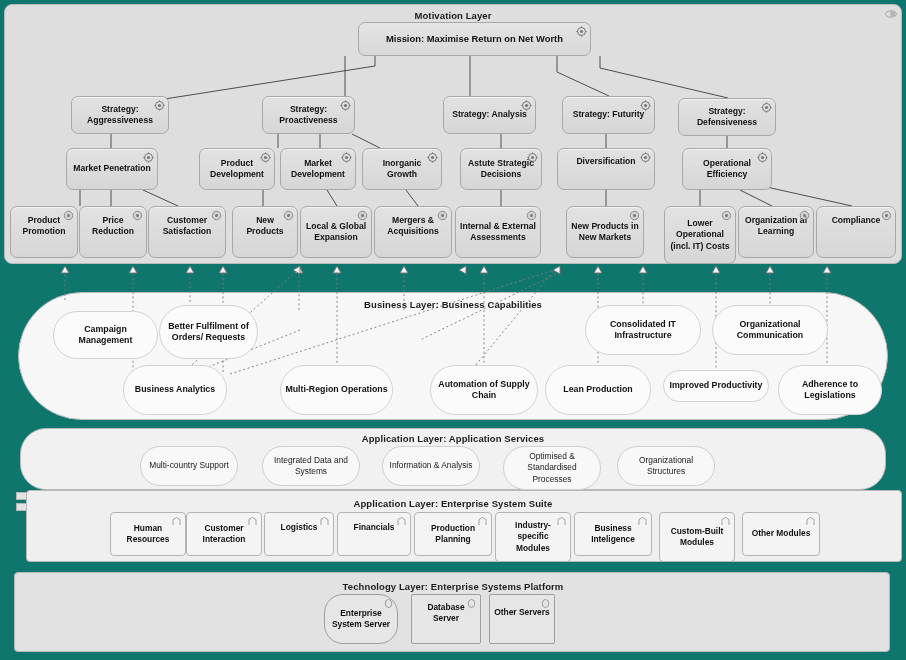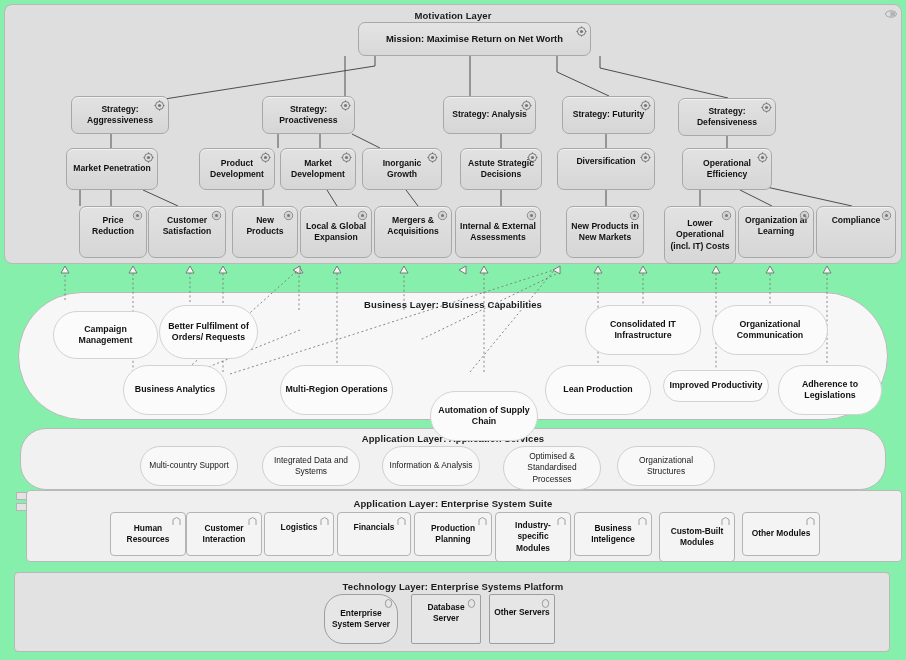--- a/index.html
+++ b/index.html
@@ -7,21 +7,21 @@
   html, body {
     margin: 0; padding: 0;
     background: #ffffff;
     font-family: "Liberation Sans", "DejaVu Sans", sans-serif;
   }
   #canvas {
     position: relative;
     width: 906px;
     height: 660px;
     overflow: hidden;
-    background: #86efac;
+    background: #0f766e;
   }
   svg.wires {
     position: absolute;
     left: 0; top: 0;
     width: 906px; height: 660px;
     pointer-events: none;
     z-index: 5;
   }
   
   .layer {
@@ -371,20 +371,29 @@
     <span class="lbl">Operational Efficiency</span>
     <span class="icon">
         <svg viewBox="0 0 11 11">
           <circle cx="5.5" cy="5.5" r="4" fill="none" stroke="#555" stroke-width="1"></circle>
           <circle cx="5.5" cy="5.5" r="1.6" fill="#555"></circle>
           <path d="M5.5 0.4V2 M5.5 9V10.6 M0.4 5.5H2 M9 5.5H10.6" stroke="#555" stroke-width="1"></path>
         </svg>
       </span>
   </div>
 
+  <div class="node mot-box" style="left:10px; top:206px; width:68px; height:52px;">
+    <span class="lbl" style="margin-bottom:12px;">Product Promotion</span>
+    <span class="icon">
+        <svg viewBox="0 0 11 11">
+          <circle cx="5.5" cy="5.5" r="4.2" fill="#cfcfcf" stroke="#666" stroke-width="0.9"></circle>
+          <circle cx="5.5" cy="5.5" r="1.5" fill="#555"></circle>
+        </svg>
+      </span>
+  </div>
   <div class="node mot-box" style="left:79px; top:206px; width:68px; height:52px;">
     <span class="lbl" style="margin-bottom:12px;">Price Reduction</span>
     <span class="icon">
         <svg viewBox="0 0 11 11">
           <circle cx="5.5" cy="5.5" r="4.2" fill="#cfcfcf" stroke="#666" stroke-width="0.9"></circle>
           <circle cx="5.5" cy="5.5" r="1.5" fill="#555"></circle>
         </svg>
       </span>
   </div>
   <div class="node mot-box" style="left:148px; top:206px; width:78px; height:52px;">
@@ -483,21 +492,21 @@
   </div>
   <div class="node cap-node" style="left:712px; top:305px; width:116px; height:50px;">
     <span class="lbl">Organizational Communication</span>
   </div>
   <div class="node cap-node" style="left:123px; top:365px; width:104px; height:50px;">
     <span class="lbl">Business Analytics</span>
   </div>
   <div class="node cap-node" style="left:280px; top:365px; width:113px; height:50px;">
     <span class="lbl">Multi-Region Operations</span>
   </div>
-  <div class="node cap-node" style="left:430px; top:365px; width:108px; height:50px;margin-top:26px;">
+  <div class="node cap-node" style="left:430px; top:365px; width:108px; height:50px;">
     <span class="lbl">Automation of Supply Chain</span>
   </div>
   <div class="node cap-node" style="left:545px; top:365px; width:106px; height:50px;">
     <span class="lbl">Lean Production</span>
   </div>
   <div class="node cap-node" style="left:663px; top:370px; width:106px; height:32px;justify-content:center;">
     <span class="lbl">Improved Productivity</span>
   </div>
   <div class="node cap-node" style="left:778px; top:365px; width:104px; height:50px;">
     <span class="lbl">Adherence to Legislations</span>

